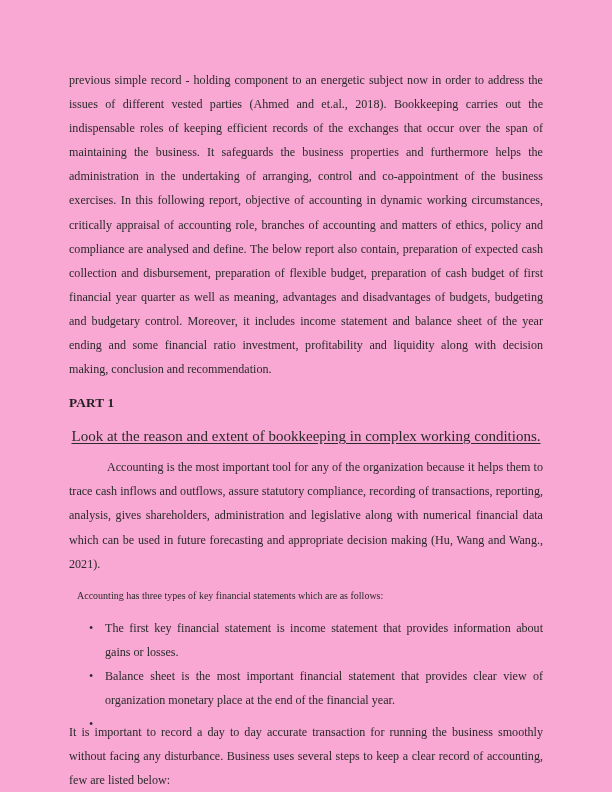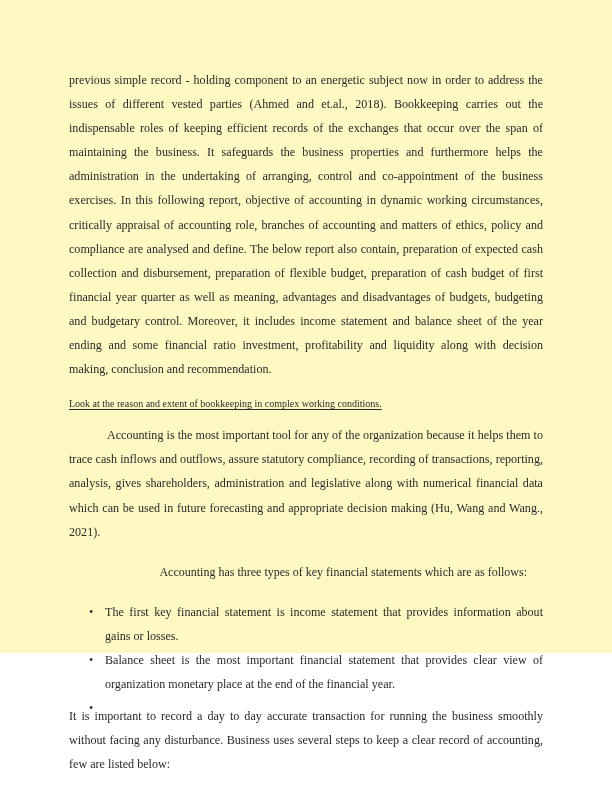--- a/index.html
+++ b/index.html
@@ -13,22 +13,22 @@
     height: 792px;
     overflow: hidden;
     font-family: "Liberation Serif", "DejaVu Serif", serif;
     color: #2a2a2a;
     -webkit-font-smoothing: antialiased;
   }
 
   .page {
     position: relative;
     width: 612px;
-    height: 653px;
-    background: #fef9c3;
+    height: 792px;
+    background: #f9a8d4;
     box-sizing: border-box;
     font-family: Liberation Serif, serif;
   }
 
   .content {
     position: absolute;
     left: 69px;
     top: 68px;
     width: 474px;
   }
@@ -43,44 +43,44 @@
     color: #2a2a2a;
   }
 
   p.indented {
     text-indent: 38px;
     margin-top: 7px;
   }
 
   
   p.lead-in {
-    margin: 16px;
-    font-size: 12px;
+    margin: 8px;
+    font-size: 10px;
     line-height: 24.1px;
-    text-align: right;
+    text-align: left;
     color: #2a2a2a;
   }
 
   
   h2.part-heading {
     margin: 12px 0 0 0;
     font-size: 13.2px;
     line-height: 20px;
     font-weight: bold;
     text-align: left;
     color: #1f1f1f;
     letter-spacing: 0.2px;
   }
 
   
   p.underlined-heading {
     margin: 13px 0 0 0;
-    font-size: 10px;
+    font-size: 15px;
     line-height: 20px;
-    text-align: left;
+    text-align: center;
     color: #2a2a2a;
   }
   p.underlined-heading span.u {
     text-decoration: underline;
     text-underline-offset: 2px;
   }
 
   
   ul.bullets {
     margin: 0;
@@ -116,20 +116,21 @@
   }
 </style>
 </head>
 <body>
 
 <div class="page">
   <div class="content">
 
     <p class="body-para">previous simple record - holding component to an energetic subject now in order to address the issues of different vested parties (Ahmed and et.al., 2018). Bookkeeping carries out the indispensable roles of keeping efficient records of the exchanges that occur over the span of maintaining the business. It safeguards the business properties and furthermore helps the administration in the undertaking of arranging, control and co-appointment of the business exercises. In this following report, objective of accounting in dynamic working circumstances, critically appraisal of accounting role, branches of accounting and matters of ethics, policy and compliance are analysed and define. The below report also contain, preparation of expected cash collection and disbursement, preparation of flexible budget, preparation of cash budget of first financial year quarter as well as meaning, advantages and disadvantages of budgets, budgeting and budgetary control. Moreover, it includes income statement and balance sheet of the year ending and some financial ratio investment, profitability and liquidity along with decision making, conclusion and recommendation.</p>
 
+    <h2 class="part-heading">PART 1</h2>
 
     <p class="underlined-heading"><span class="u">Look at the reason and extent of bookkeeping in complex working conditions.</span></p>
 
     <div class="spacer-small"></div>
 
     <p class="body-para indented">Accounting is the most important tool for any of the organization because it helps them to trace cash inflows and outflows, assure statutory compliance, recording of transactions, reporting, analysis, gives shareholders, administration and legislative along with numerical financial data which can be used in future forecasting and appropriate decision making (Hu, Wang  and Wang., 2021).</p>
 
     <p class="lead-in">Accounting has three types of key financial statements which are as follows:</p>
 
     <ul class="bullets">

